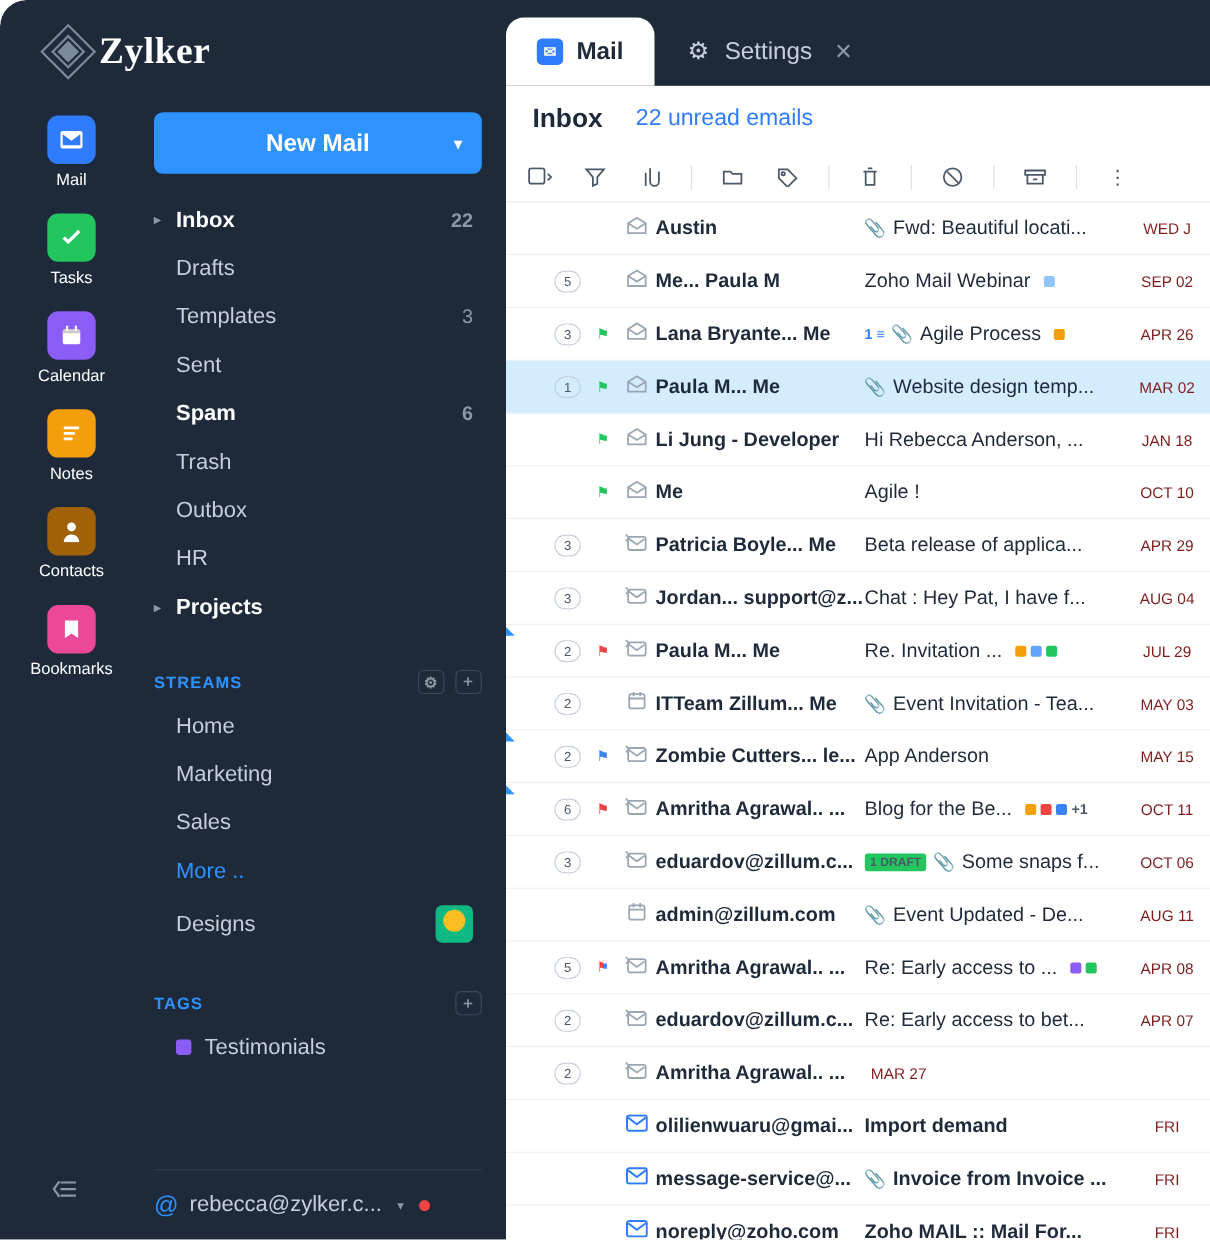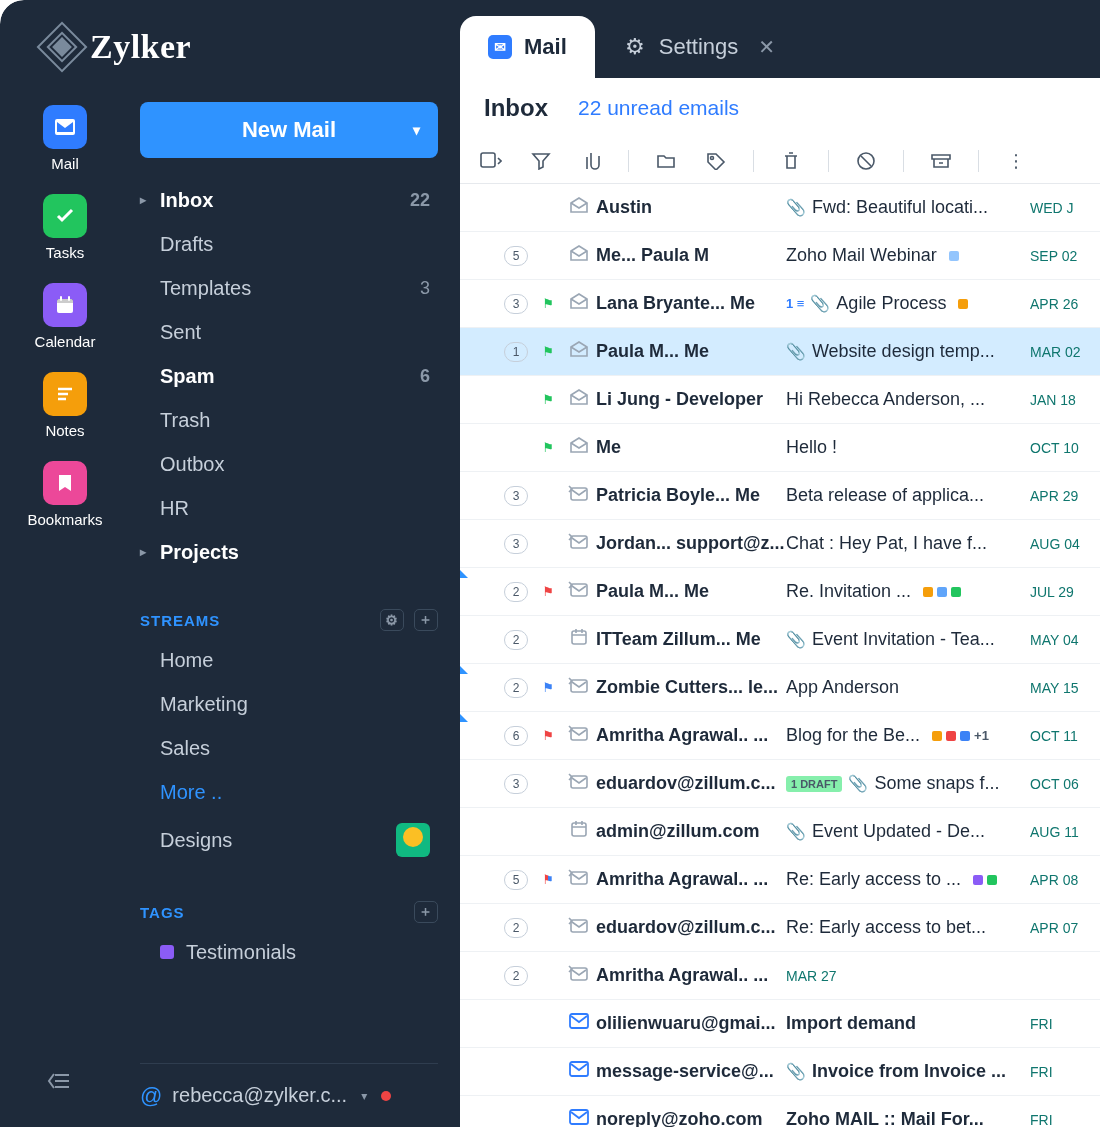--- a/index.html
+++ b/index.html
@@ -65,24 +65,24 @@
 .row .tri{position:absolute;left:-2px;top:0;width:0;height:0;border-style:solid;border-width:10px 0 0 10px;border-color:transparent transparent transparent #2f93ff;}
 .row .badge{width:24px;height:20px;border:1px solid #c6cfda;border-radius:10px;font-size:12px;display:flex;align-items:center;justify-content:center;color:#4a5868;margin-left:auto;margin-right:6px;}
 .col-pre{width:56px;display:flex;justify-content:flex-end;align-items:center;}
 .col-flag{width:28px;display:flex;justify-content:center;}
 .col-env{width:34px;display:flex;justify-content:center;color:#8b98a8;}
 .col-sender{width:190px;white-space:nowrap;overflow:hidden;text-overflow:ellipsis;font-weight:600;}
 .col-subj{flex:1;white-space:nowrap;overflow:hidden;text-overflow:ellipsis;display:flex;align-items:center;gap:6px;min-width:0;}
 .col-subj .txt{white-space:nowrap;overflow:hidden;text-overflow:ellipsis;}
 .clip{color:#2f7cff;font-size:16px;}
 .thread{color:#2f7cff;font-size:13px;font-weight:700;}
-.draft{background:#86efac;border-radius:3px;font-size:11px;padding:2px 5px;color:#4a5868;font-weight:700;}
+.draft{background:#22c55e;border-radius:3px;font-size:11px;padding:2px 5px;color:#4a5868;font-weight:700;}
 .col-tags{display:flex;gap:4px;margin-left:6px;align-items:center;}
 .sq{width:10px;height:10px;border-radius:2px;}
-.col-date{width:70px;text-align:left;color:#0f766e;font-size:14px;padding-right:8px;white-space:nowrap;overflow:hidden;text-overflow:clip;}
+.col-date{width:70px;text-align:center;color:#7f1d1d;font-size:14px;padding-right:8px;white-space:nowrap;overflow:hidden;text-overflow:clip;}
 .flag{font-size:13px;}
 .flag.green{color:#22c55e;}
 .flag.red{color:#ef4444;}
 .flag.blue{color:#3b82f6;}
 .flag.mix{background:linear-gradient(90deg,#ef4444 50%,#3b82f6 50%);-webkit-background-clip:text;color:transparent;}
 .env-open{color:#9aa6b4;}
 .env-closed{color:#2f7cff;}
 .env-reply{color:#9aa6b4;}
 .env-cal{color:#9aa6b4;}
 .plus1{font-size:13px;color:#4a5868;font-weight:600;}
@@ -129,20 +129,29 @@
           </div>
           <div class="rail-item">
             <div class="rail-icon ic-notes">
               <svg width="18" height="16" viewBox="0 0 18 16" fill="none" stroke="#fff" stroke-width="2.5">
                 <path d="M2 3h14M2 8h10M2 13h8"></path>
               </svg>
             </div>
             <div class="rail-label">Notes</div>
           </div>
           <div class="rail-item">
+            <div class="rail-icon ic-contacts">
+              <svg width="18" height="20" viewBox="0 0 18 20" fill="#fff">
+                <circle cx="9" cy="6" r="4"></circle>
+                <path d="M2 20c0-4 3-7 7-7s7 3 7 7z"></path>
+              </svg>
+            </div>
+            <div class="rail-label">Contacts</div>
+          </div>
+          <div class="rail-item">
             <div class="rail-icon ic-book">
               <svg width="16" height="20" viewBox="0 0 16 20" fill="#fff">
                 <path d="M2 2h12v16l-6-4-6 4z"></path>
               </svg>
             </div>
             <div class="rail-label">Bookmarks</div>
           </div>
         </div>
       <div class="collapse-btn">
         <svg width="26" height="22" viewBox="0 0 26 22" fill="none" stroke="currentColor" stroke-width="2">
@@ -408,21 +417,21 @@
             <span class="flag green">⚑</span>
           </div>
           <div class="col-env">
             <span class="env-open"><svg width="20" height="18" viewBox="0 0 20 18" fill="none" stroke="currentColor" stroke-width="1.6">
                 <path d="M2 7l8-5 8 5v9H2z"></path>
                 <path d="M2 7l8 5 8-5"></path>
               </svg></span>
           </div>
           <div class="col-sender" style="">Me</div>
           <div class="col-subj">
-            <span class="txt" style="">Hello !</span>
+            <span class="txt" style="">Agile !</span>
             <span class="col-tags"></span>
           </div>
           <div class="col-date">OCT 10</div>
         </div>
         <div class="row">
           <div class="col-pre">
             <span class="badge">3</span>
           </div>
           <div class="col-flag"></div>
           <div class="col-env">
@@ -494,21 +503,21 @@
                 <rect x="2" y="3" width="14" height="13" rx="2"></rect>
                 <path d="M2 7h14M6 1v4M12 1v4"></path>
               </svg></span>
           </div>
           <div class="col-sender" style="">ITTeam Zillum... Me</div>
           <div class="col-subj">
             <span class="clip">📎</span>
             <span class="txt" style="">Event Invitation - Tea...</span>
             <span class="col-tags"></span>
           </div>
-          <div class="col-date">MAY 04</div>
+          <div class="col-date">MAY 03</div>
         </div>
         <div class="row">
           <span class="tri"></span>
           <div class="col-pre">
             <span class="badge">2</span>
           </div>
           <div class="col-flag">
             <span class="flag blue">⚑</span>
           </div>
           <div class="col-env">

